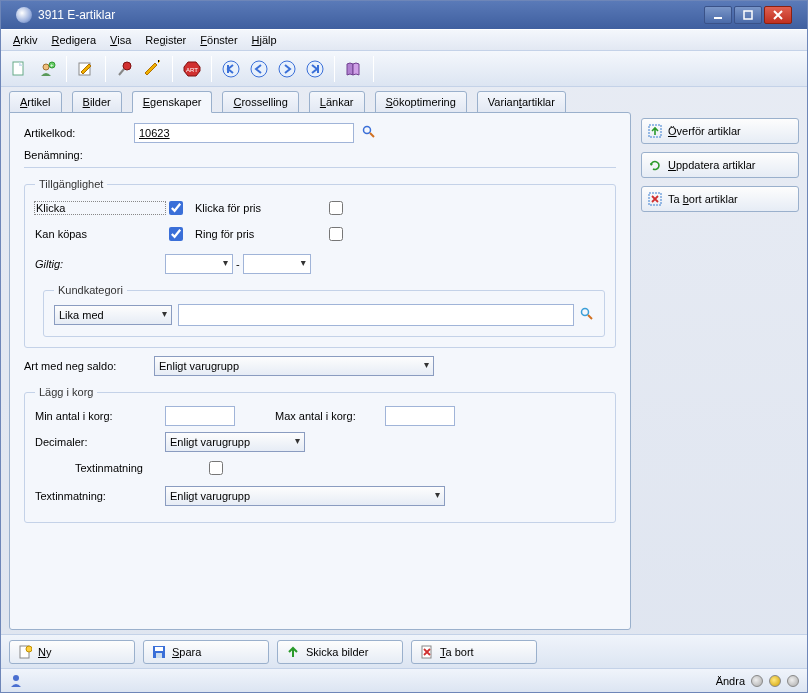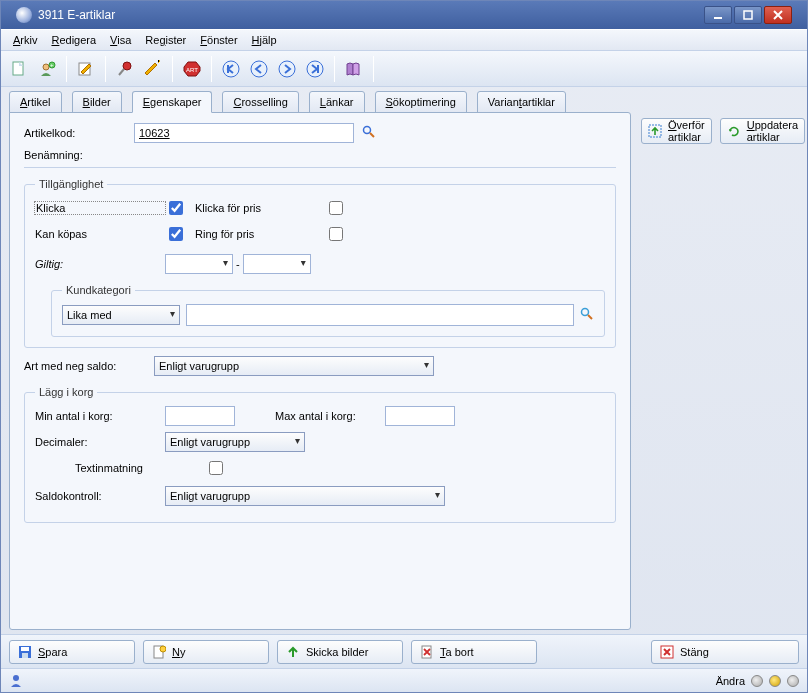--- a/index.html
+++ b/index.html
@@ -107,20 +107,21 @@
     border:1px solid #9ab0cc;
     border-radius: 0 3px 3px 3px;
     background:#f4f7fc;
     padding: 10px 14px;
     position:relative;
   }
   .side-panel {
     width:158px;
     padding-top:6px;
     display:flex;
+    flex-direction:column;
     gap:8px;
   }
   .side-btn {
     height:26px;
     background: linear-gradient(#fdfdfd,#e6ecf5);
     border:1px solid #9ab0cc;
     border-radius:3px;
     display:flex;
     align-items:center;
     padding:0 6px;
@@ -376,21 +377,21 @@
             <div><input type="checkbox" class="chk" style=""></div>
           </div>
 
           <div class="row" style="margin-top:10px;">
             <div class="lbl" style="width:130px;font-style:italic;">Giltig:</div>
             <span class="combo-wrap"><input type="text" class="field combo date-box" value="" style=""></span>
             <span style="padding:0 3px;">-</span>
             <span class="combo-wrap"><input type="text" class="field combo date-box" value="" style=""></span>
           </div>
 
-          <fieldset class="group" style="margin:10px 0 0 16px;">
+          <fieldset class="group" style="margin:10px 0 0 8px;">
             <legend>Kundkategori</legend>
             <div class="kund-row">
               <span class="combo-wrap"><select class="combo" style="width:118px;"><option>Lika med</option></select></span>
               <div class="kund-field"></div>
               <span>
                 <svg width="14" height="14">
                     <circle cx="5" cy="5" r="3.5" fill="none" stroke="#3a9fd8" stroke-width="1.5"></circle>
                     <path d="M8 8 L12 12" stroke="#d07020" stroke-width="2"></path>
                   </svg>
               </span>
@@ -418,21 +419,21 @@
             <div class="lbl" style="width:130px;">Decimaler:</div>
             <span class="combo-wrap"><select class="combo" style="width:140px;"><option>Enligt varugrupp</option></select></span>
           </div>
 
           <div class="row">
             <div class="lbl" style="width:130px;margin-left:40px;">Textinmatning</div>
             <input type="checkbox" class="chk" style="">
           </div>
 
           <div class="row" style="margin-top:8px;">
-            <div class="lbl" style="width:130px;">Saldokontroll:</div>
+            <div class="lbl" style="width:130px;">Textinmatning:</div>
             <span class="combo-wrap"><select class="combo" style="width:280px;"><option>Enligt varugrupp</option></select></span>
           </div>
         </fieldset>
 
       </div>
 
       <div class="side-panel">
         <div class="side-btn">
           <span class="sq-ico">
             <svg width="14" height="14">
@@ -461,62 +462,53 @@
           <span>Ta <u>b</u>ort artiklar</span>
         </div>
       </div>
     </div>
   </div>
 
   <div class="bottom-bar">
     <div class="bottom-btn">
       <span class="sq-ico">
         <svg width="14" height="14">
+            <rect x="2" y="1" width="9" height="12" fill="#fff" stroke="#888"></rect>
+            <circle cx="11" cy="4" r="3" fill="#ffd040" stroke="#c09000"></circle>
+          </svg>
+      </span>
+      <span><u>N</u>y</span>
+    </div>
+    <div class="bottom-btn">
+      <span class="sq-ico">
+        <svg width="14" height="14">
             <rect x="1" y="1" width="12" height="12" fill="#3a6fd8"></rect>
             <rect x="3" y="2" width="8" height="4" fill="#fff"></rect>
             <rect x="4" y="8" width="6" height="5" fill="#cde"></rect>
           </svg>
       </span>
       <span><u>S</u>para</span>
-    </div>
-    <div class="bottom-btn">
-      <span class="sq-ico">
-        <svg width="14" height="14">
-            <rect x="2" y="1" width="9" height="12" fill="#fff" stroke="#888"></rect>
-            <circle cx="11" cy="4" r="3" fill="#ffd040" stroke="#c09000"></circle>
-          </svg>
-      </span>
-      <span><u>N</u>y</span>
     </div>
     <div class="bottom-btn">
       <span class="sq-ico">
         <svg width="14" height="14">
             <path d="M7 12 L7 3 M3 7 L7 3 L11 7" stroke="#2a9a2a" stroke-width="2" fill="none"></path>
           </svg>
       </span>
       <span>Skicka bilder</span>
     </div>
     <div class="bottom-btn">
       <span class="sq-ico">
         <svg width="14" height="14">
             <rect x="2" y="1" width="9" height="12" fill="#fff" stroke="#888"></rect>
             <path d="M4 4 L10 10 M10 4 L4 10" stroke="#d03030" stroke-width="1.8"></path>
           </svg>
       </span>
       <span><u>T</u>a bort</span>
     </div>
-    <div class="bottom-btn right">
-      <span class="sq-ico">
-        <svg width="14" height="14">
-            <rect x="1" y="1" width="12" height="12" fill="#fff" stroke="#d03030"></rect>
-            <path d="M4 4 L10 10 M10 4 L4 10" stroke="#d03030" stroke-width="2"></path>
-          </svg>
-      </span>
-      <span>Stän<u>g</u></span>
-    </div>
   </div>
 
   <div class="statusbar">
     <span>
       <svg width="14" height="14">
           <circle cx="7" cy="5" r="3" fill="#4a6fd0"></circle>
           <path d="M2 14 Q7 8 12 14" fill="#4a6fd0"></path>
         </svg>
     </span>
     <div class="status-spacer"></div>

